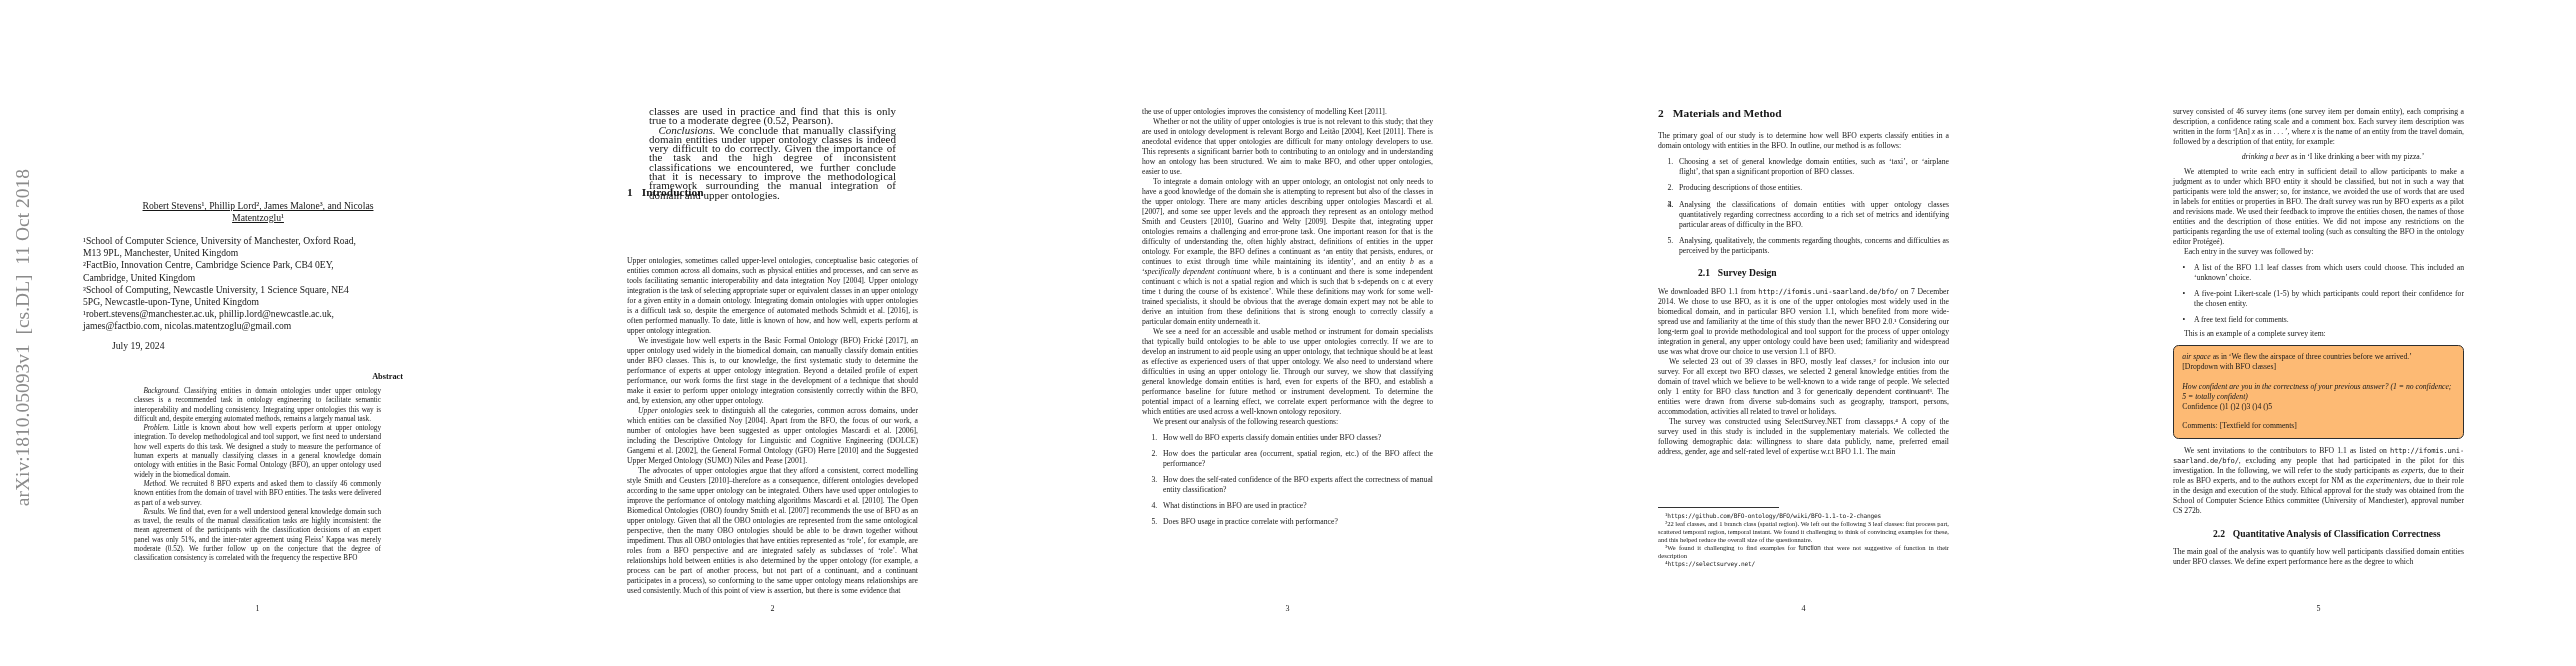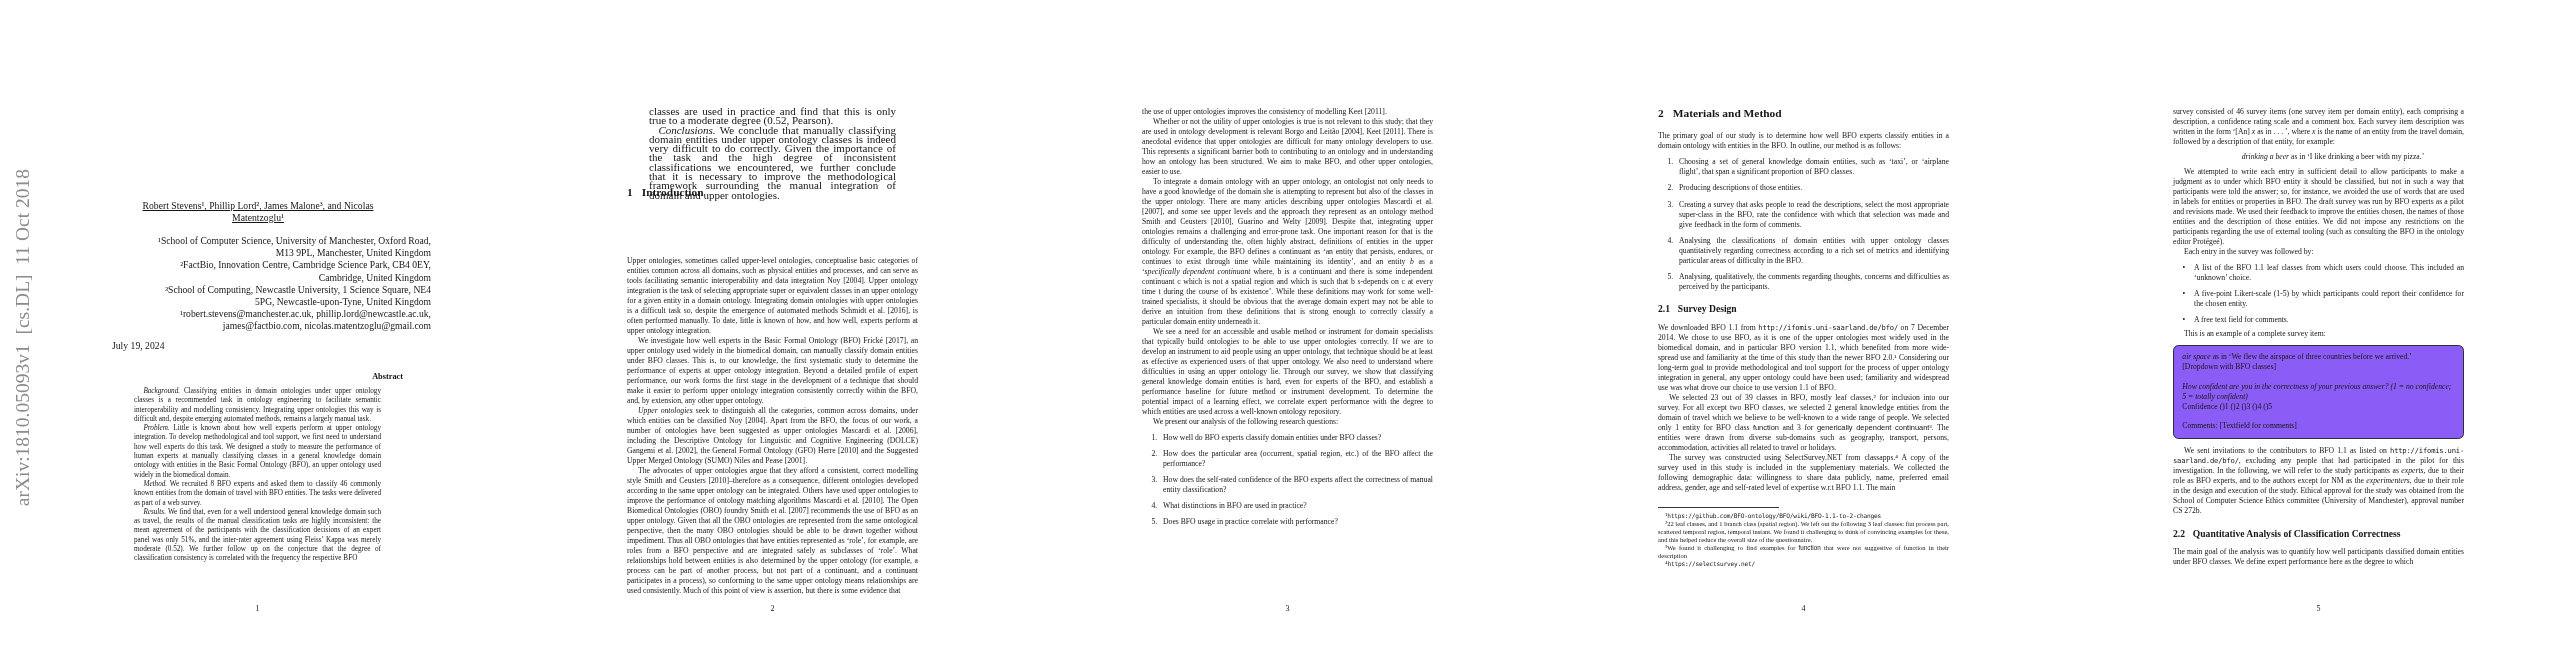--- a/index.html
+++ b/index.html
@@ -19,21 +19,21 @@
   .watermark span{
     writing-mode:vertical-rl;transform:rotate(180deg);
     font-size:19.5px;line-height:1;color:#8b8b8b;white-space:pre;letter-spacing:0px;
   }
 
   
   .title-block{position:absolute;left:96px;width:324px;top:136px;text-align:center;
     font-size:14px;line-height:19px;}
   .authors-block{position:absolute;left:96px;width:324px;top:200px;text-align:center;
     font-size:9.7px;line-height:12.2px;text-decoration:underline;}
-  .affil-block{position:absolute;left:83px;width:348px;top:235px;text-align:right;
+  .affil-block{position:absolute;left:83px;width:348px;top:235px;text-align:left;
     font-size:9.6px;line-height:12.2px;}
   .date-block{position:absolute;left:112px;width:291px;top:340px;text-align:left;font-size:9.7px;}
   .abs-head{position:absolute;left:112px;width:291px;top:372px;text-align:right;
     font-size:8.3px;font-weight:bold;}
   .abstract{position:absolute;left:134px;width:247px;top:387px;
     font-size:7.2px;line-height:9.3px;text-align:justify;}
   .abstract p{margin:0;text-indent:9.4px;}
 
   
   .bodycol{position:absolute;left:112px;width:291px;top:107px;
@@ -42,31 +42,31 @@
   p.ind{text-indent:11px;}
   .abs-cont{position:absolute;left:134px;width:247px;top:107px;
     font-size:11px;line-height:9.3px;text-align:justify;}
   .abs-cont p{margin:0;}
   .abs-cont p.ind{text-indent:9.4px;}
 
   .sec-head{font-size:11.4px;font-weight:bold;line-height:13.3px;margin:0 0 11px 0;text-align:left;}
   .sec-head .sec-num{display:inline-block;margin-right:9px;}
   .sec-head-abs{position:absolute;left:112px;width:291px;top:186px;}
   .subsec-head{font-size:9.6px;font-weight:bold;line-height:11.7px;margin:11.7px 0 7.8px 0;text-align:left;}
-  .subsec-head .sec-num{display:inline-block;margin-right:7.8px;}
+  .subsec-head .sec-num{display:inline-block;margin-right:7.8px;margin-left:40px;}
 
   .list-block{margin:2.2px 0 3.3px 0;}
   .list-item{position:relative;padding-left:21px;margin-top:6.1px;text-align:justify;}
   .list-marker{position:absolute;left:9.4px;top:0;}
 
   .example-line{margin:5px 0 5px 29px;text-align:center;}
 
   .survey-box{
     box-sizing:border-box;width:100%;margin:6.1px 0 6.7px 0;
-    border:1.1px solid #2e2e2e;border-radius:5.6px;background:#8b5cf6;
+    border:1.1px solid #2e2e2e;border-radius:5.6px;background:#fdba74;
     padding:6.7px 8.3px 7.2px 8.3px;text-align:left;
   }
   .survey-box p{margin:0;}
   .box-gap{height:9.4px;}
 
   .fnotes{position:absolute;left:112px;width:291px;top:507px;
     font-size:6.5px;line-height:8px;text-align:justify;}
   .fnotes p{margin:0;text-indent:7.2px;}
   .fn-rule{width:121px;border:0;border-top:0.8px solid #333;margin:0 0 3.9px 0;}
 
@@ -170,21 +170,20 @@
       <div class="list-item">
         <span class="list-marker">1.</span>
         <span><span>Choosing a set of general knowledge domain entities, such as ‘taxi’, or ‘airplane flight’, that span a significant proportion of BFO classes.</span></span>
       </div>
       <div class="list-item">
         <span class="list-marker">2.</span>
         <span><span>Producing descriptions of those entities.</span></span>
       </div>
       <div class="list-item">
         <span class="list-marker">3.</span>
-        <span><span>Creating a survey that asks people to read the descriptions, select the most appropriate super-class in the BFO, rate the confidence with which that selection was made and give feedback in the form of comments.</span></span>
       </div>
       <div class="list-item">
         <span class="list-marker">4.</span>
         <span><span>Analysing the classifications of domain entities with upper ontology classes quantitatively regarding correctness according to a rich set of metrics and identifying particular areas of difficulty in the BFO.</span></span>
       </div>
       <div class="list-item">
         <span class="list-marker">5.</span>
         <span><span>Analysing, qualitatively, the comments regarding thoughts, concerns and difficulties as perceived by the participants.</span></span>
       </div>
     </div>

